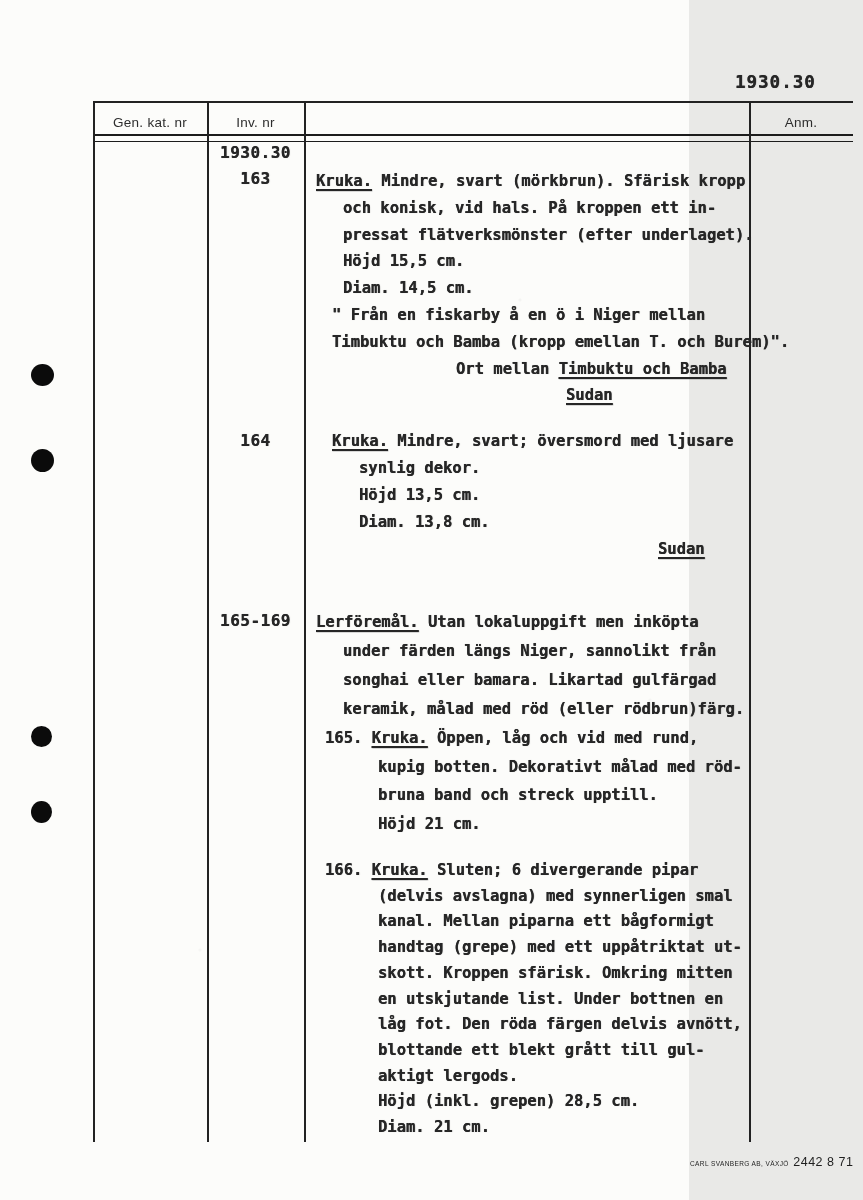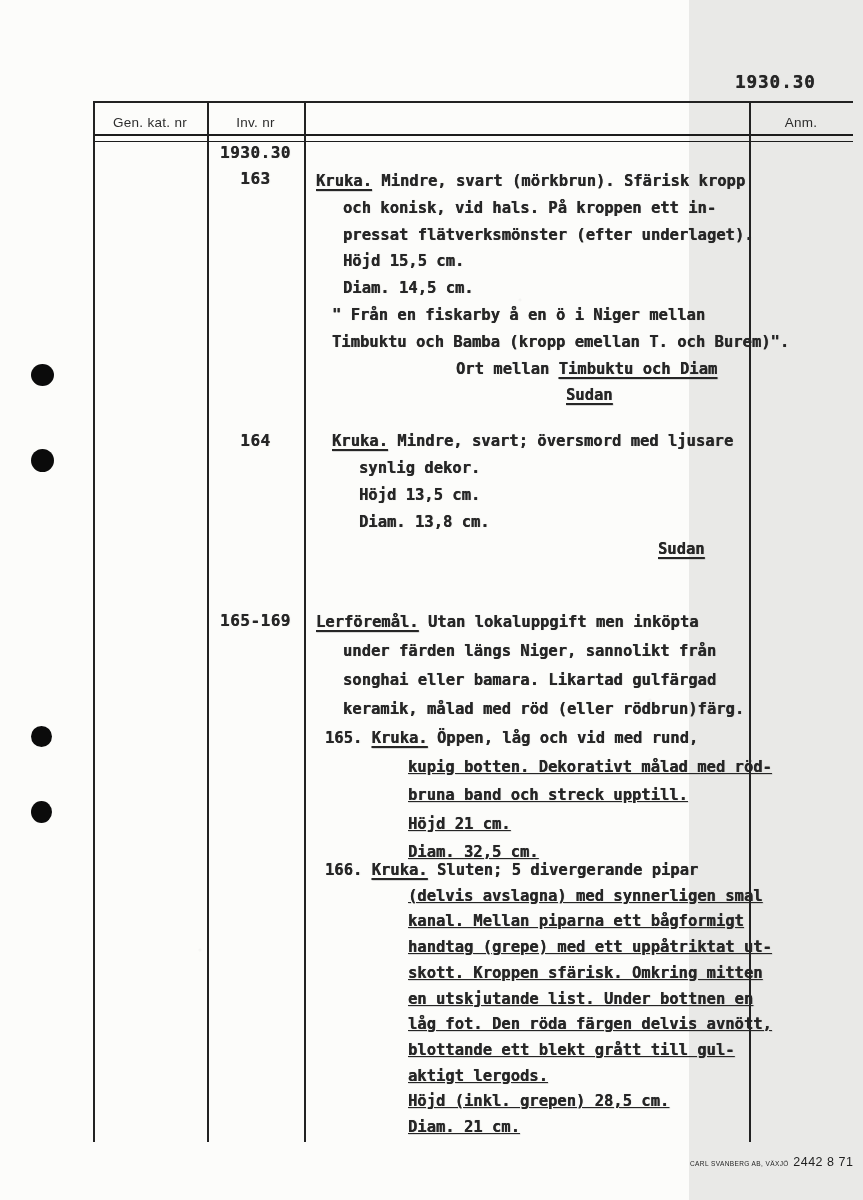--- a/index.html
+++ b/index.html
@@ -70,21 +70,21 @@
   #b3{top:724px;line-height:28.5px;}
   #b4{top:858px;line-height:25.7px;}
 
   .ln-lead{margin-left:10px;}
   .ln-cont{margin-left:37px;}
   .ln-quote{margin-left:26px;}
   .ln-attrib{margin-left:150px;}
   .ln-origin{margin-left:260px;}
   .ln-origin2{margin-left:336px;}
   .ln-sub{margin-left:19px;}
-  .ln-subcont{margin-left:102px;text-decoration:underline;}
+  .ln-subcont{margin-left:72px;}
 
   .u{
     text-decoration:underline;
     text-decoration-thickness:1.6px;
     text-underline-offset:3px;
   }
 
   
   .printer-mark{
     position:absolute;left:690px;top:1152px;width:158px;
@@ -128,45 +128,44 @@
     </div>
 
   <div class="tw block" id="b0">
       <div class="ln-lead"><span class="u">Kruka.</span><span> Mindre, svart (mörkbrun). Sfärisk kropp</span></div>
       <div class="ln-cont"><span>och konisk, vid hals. På kroppen ett in-</span></div>
       <div class="ln-cont"><span>pressat flätverksmönster (efter underlaget).</span></div>
       <div class="ln-cont"><span>Höjd 15,5 cm.</span></div>
       <div class="ln-cont"><span>Diam. 14,5 cm.</span></div>
       <div class="ln-quote"><span>" Från en fiskarby å en ö i Niger mellan</span></div>
       <div class="ln-quote"><span>Timbuktu och Bamba (kropp emellan T. och Burem)".</span></div>
-      <div class="ln-attrib"><span>Ort mellan </span><span class="u">Timbuktu och Diam</span></div>
+      <div class="ln-attrib"><span>Ort mellan </span><span class="u">Timbuktu och Bamba</span></div>
       <div class="ln-origin"><span class="u">Sudan</span></div>
     </div>
   <div class="tw block" id="b1">
       <div class="ln-lead"><span class="u">Kruka.</span><span> Mindre, svart; översmord med ljusare</span></div>
       <div class="ln-cont"><span>synlig dekor.</span></div>
       <div class="ln-cont"><span>Höjd 13,5 cm.</span></div>
       <div class="ln-cont"><span>Diam. 13,8 cm.</span></div>
       <div class="ln-origin2"><span class="u">Sudan</span></div>
     </div>
   <div class="tw block" id="b2">
       <div class="ln-lead"><span class="u">Lerföremål.</span><span> Utan lokaluppgift men inköpta</span></div>
       <div class="ln-cont"><span>under färden längs Niger, sannolikt från</span></div>
       <div class="ln-cont"><span>songhai eller bamara. Likartad gulfärgad</span></div>
       <div class="ln-cont"><span>keramik, målad med röd (eller rödbrun)färg.</span></div>
     </div>
   <div class="tw block" id="b3">
       <div class="ln-sub"><span>165. </span><span class="u">Kruka.</span><span> Öppen, låg och vid med rund,</span></div>
       <div class="ln-subcont"><span>kupig botten. Dekorativt målad med röd-</span></div>
       <div class="ln-subcont"><span>bruna band och streck upptill.</span></div>
       <div class="ln-subcont"><span>Höjd 21 cm.</span></div>
-      <div class="ln-subcont"><span>Diam. 32,5 cm.</span></div>
     </div>
   <div class="tw block" id="b4">
-      <div class="ln-sub"><span>166. </span><span class="u">Kruka.</span><span> Sluten; 5 divergerande pipar</span></div>
+      <div class="ln-sub"><span>166. </span><span class="u">Kruka.</span><span> Sluten; 6 divergerande pipar</span></div>
       <div class="ln-subcont"><span>(delvis avslagna) med synnerligen smal</span></div>
       <div class="ln-subcont"><span>kanal. Mellan piparna ett bågformigt</span></div>
       <div class="ln-subcont"><span>handtag (grepe) med ett uppåtriktat ut-</span></div>
       <div class="ln-subcont"><span>skott. Kroppen sfärisk. Omkring mitten</span></div>
       <div class="ln-subcont"><span>en utskjutande list. Under bottnen en</span></div>
       <div class="ln-subcont"><span>låg fot. Den röda färgen delvis avnött,</span></div>
       <div class="ln-subcont"><span>blottande ett blekt grått till gul-</span></div>
       <div class="ln-subcont"><span>aktigt lergods.</span></div>
       <div class="ln-subcont"><span>Höjd (inkl. grepen) 28,5 cm.</span></div>
       <div class="ln-subcont"><span>Diam. 21 cm.</span></div>

